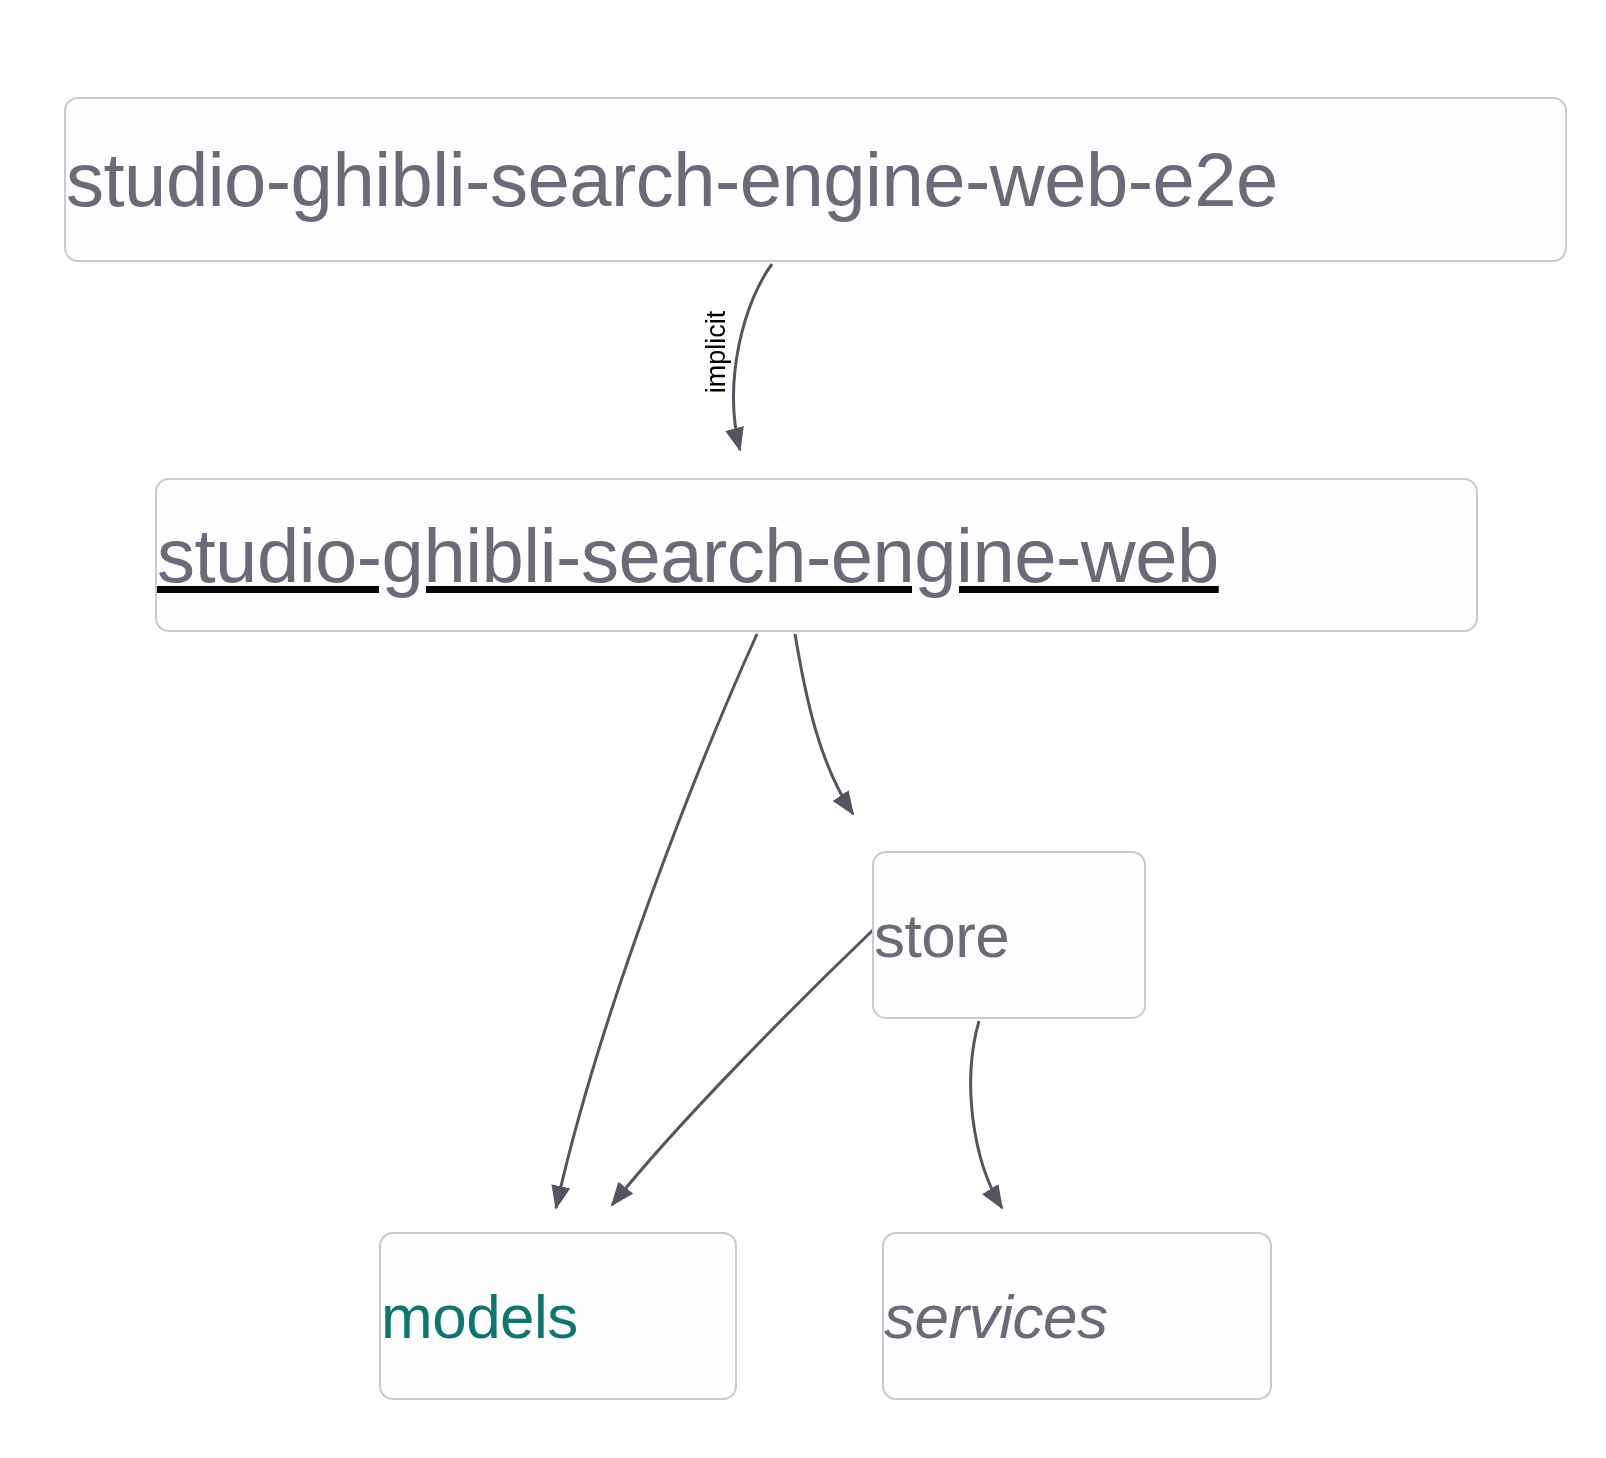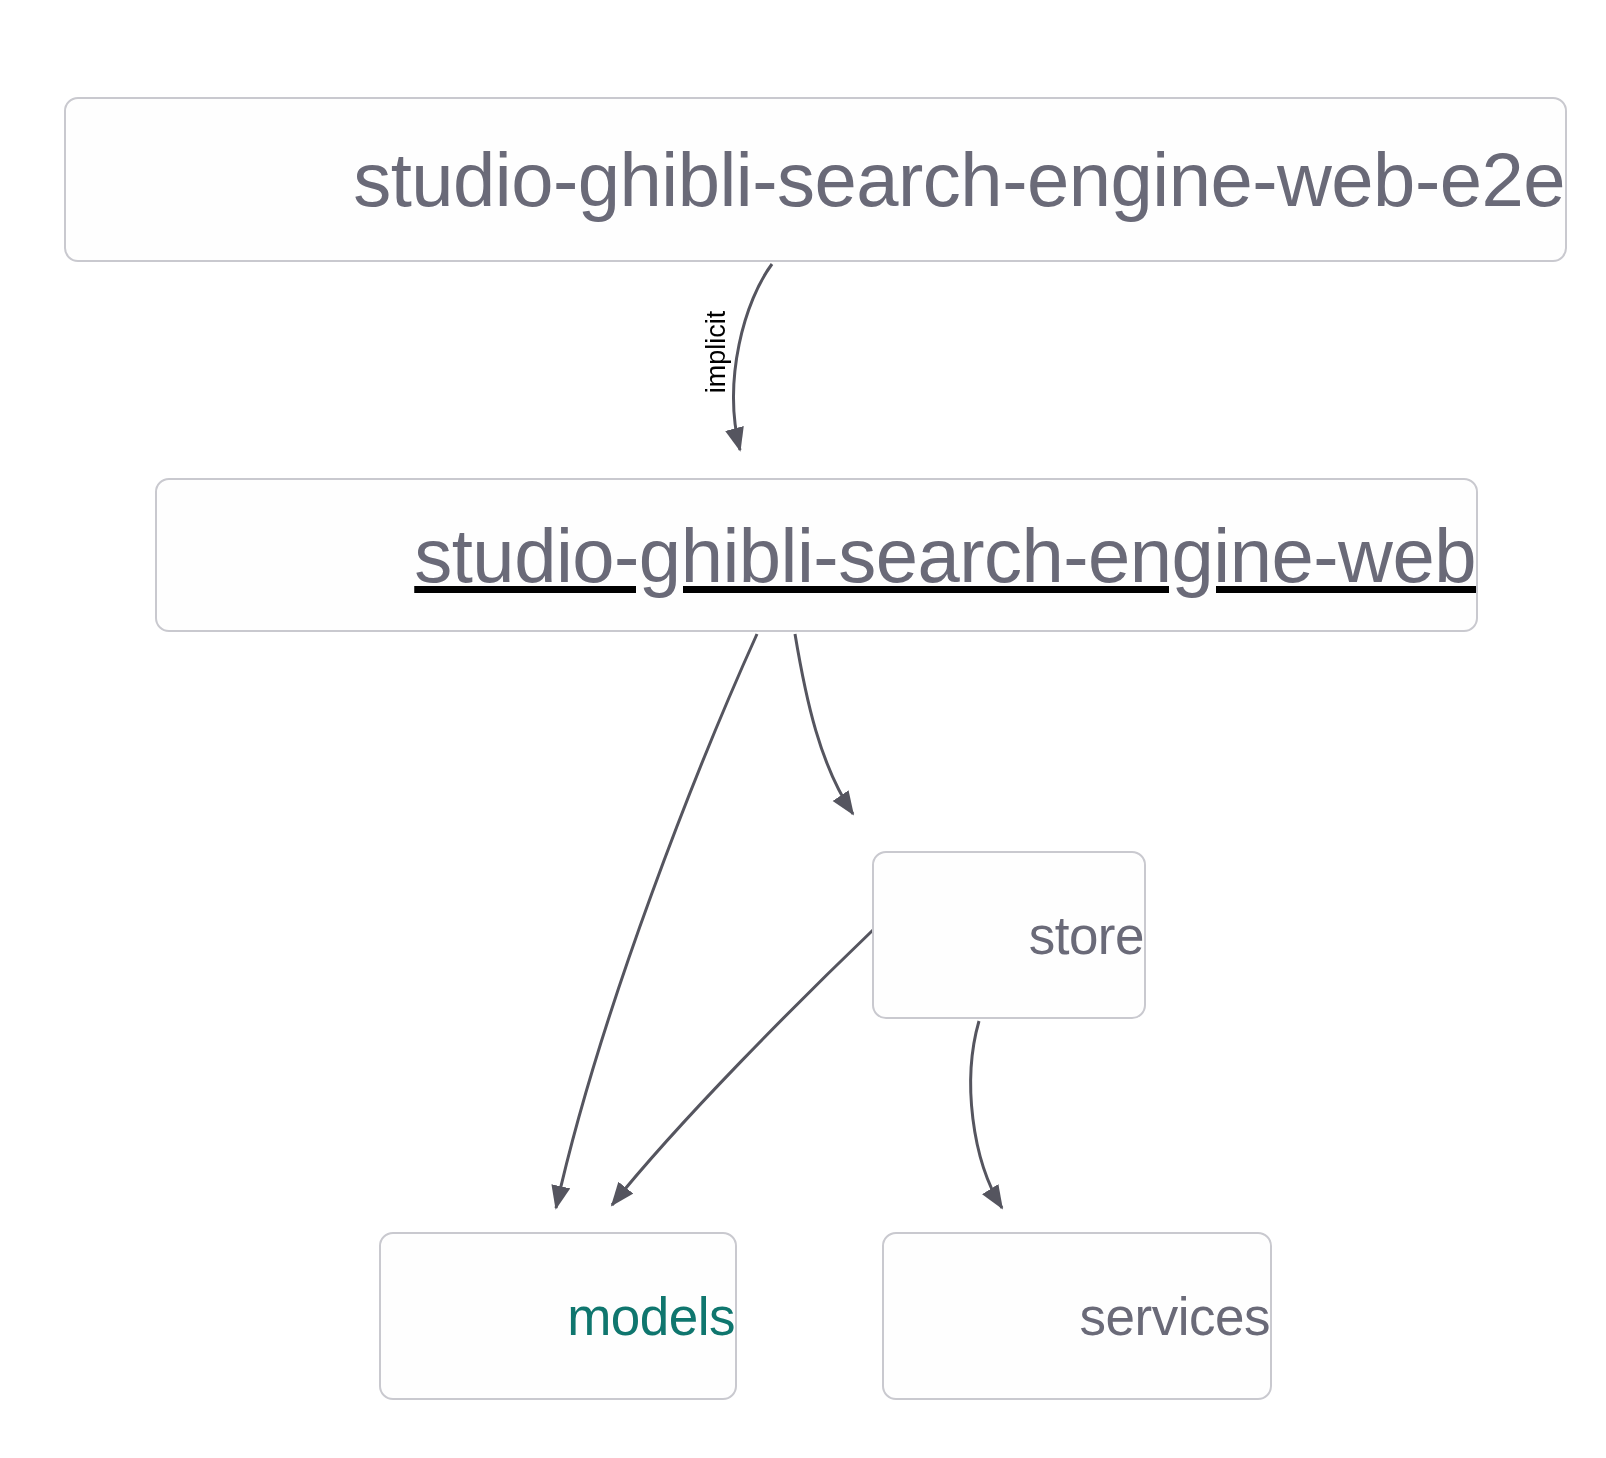--- a/index.html
+++ b/index.html
@@ -26,35 +26,35 @@
     height: 1458px;
   }
   .node-box {
     position: absolute;
     box-sizing: border-box;
     background: #fefefe;
     border: 2px solid #0f766e;
     border-radius: 14px;
     display: flex;
     align-items: center;
-    justify-content: flex-end;
+    justify-content: flex-start;
     overflow: hidden;
   }
   .node-label {
     color: #6a6a78;
     font-family: "Liberation Sans", sans-serif;
     font-weight: 400;
     white-space: nowrap;
     letter-spacing: -0.5px;
   }
   .node-label.big {
     font-size: 76px;
   }
   .node-label.mid {
-    font-size: 53px;
+    font-size: 62px;
   }
   .edge-label {
     position: absolute;
     color: #000000;
     font-family: "Liberation Sans", sans-serif;
     font-size: 27px;
     white-space: nowrap;
     transform-origin: 50% 50%;
   }
 </style>
@@ -85,20 +85,20 @@
       <div class="node-box" style="left: 155px; top: 478px; width: 1323px; height: 154px; border-color: rgb(201, 201, 207); text-decoration: underline;">
         <span class="node-label big" style="color: rgb(106, 106, 120);">studio-ghibli-search-engine-web</span>
       </div>
       <div class="node-box" style="left: 872px; top: 851px; width: 274px; height: 168px; border-color: rgb(201, 201, 207);">
         <span class="node-label mid" style="color: rgb(106, 106, 120);">store</span>
       </div>
       <div class="node-box" style="left: 379px; top: 1232px; width: 358px; height: 168px; border-color: rgb(201, 201, 207);">
         <span class="node-label mid" style="color: #0f766e;">models</span>
       </div>
       <div class="node-box" style="left: 882px; top: 1232px; width: 390px; height: 168px; border-color: rgb(201, 201, 207);">
-        <span class="node-label mid" style="color: rgb(106, 106, 120);">services</span>
+        <span class="node-label mid" style="color: rgb(106, 106, 120); font-style: italic;">services</span>
       </div>
     </div>
   <div id="edge-labels-group">
       <div class="edge-label" style="left: 716px; top: 352px; color: rgb(0, 0, 0); transform: translate(-50%, -50%) rotate(-90deg);">implicit</div>
     </div>
 
 </div>
 
 </body></html>

